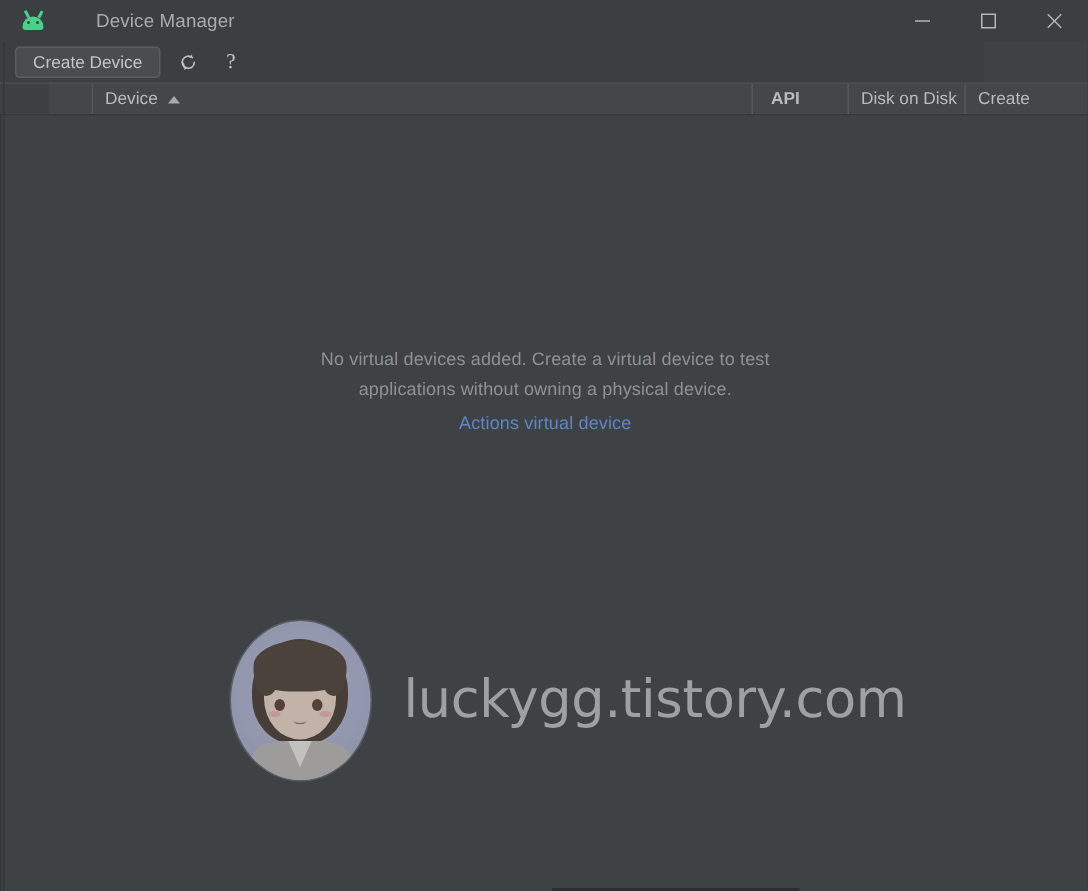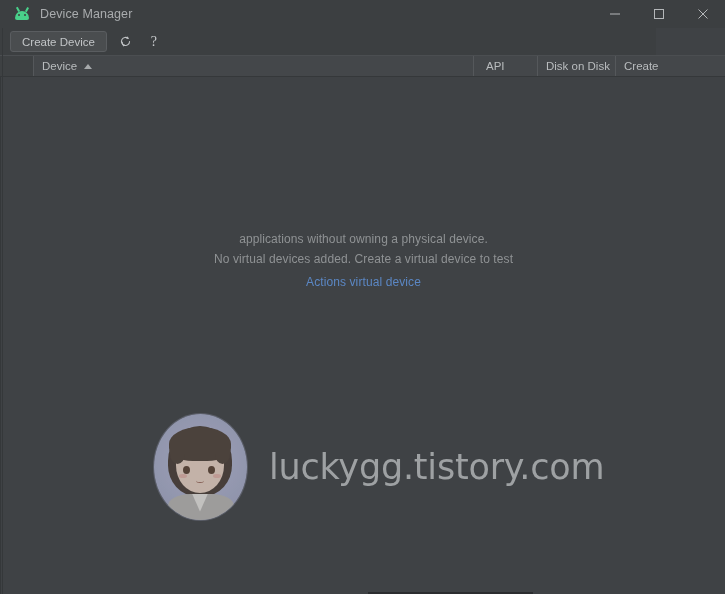--- a/index.html
+++ b/index.html
@@ -25,20 +25,21 @@
 
   
   .titlebar {
     position: absolute;
     left: 0; top: 0;
     width: 725px;
     height: 28px;
     background: #3c3f41;
     display: flex;
     align-items: center;
+    gap: 24px;
   }
   .title-icon {
     width: 16px;
     height: 16px;
     margin-left: 14px;
     margin-right: 10px;
     position: relative;
     flex: none;
   }
   .android-body {
@@ -147,22 +148,22 @@
     display: flex;
     align-items: center;
     font-size: 11.5px;
     color: #b9bcbe;
     box-sizing: border-box;
     position: relative;
     white-space: nowrap;
   }
   .col + .col { border-left: 1px solid #55585b; }
   .col-gutter { width: 33px; background: #3e4143; border-left: none; }
-  .col-device { width: 440px; padding-left: 8px; }
-  .col-api { width: 64px; padding-left: 12px; }
+  .col-device { width: 440px; padding-left: 8px; margin-left: 28px; }
+  .col-api { width: 64px; padding-left: 12px; font-weight: bold; }
   .col-size { width: 78px; padding-left: 8px; }
   .col-actions { flex: 1; padding-left: 8px; }
   .sort-arrow {
     margin-left: 7px;
     width: 0; height: 0;
     border-left: 4px solid transparent;
     border-right: 4px solid transparent;
     border-bottom: 5px solid #a6a9ab;
   }
 
@@ -375,22 +376,22 @@
       <span>Disk on Disk</span>
     </div>
     <div class="col col-actions">
       <span>Create</span>
     </div>
   </div>
 
   <div class="table-body">
 
     <div class="empty-state">
+      <div class="empty-line">No virtual devices added. Create a virtual device to test</div>
       <div class="empty-line">applications without owning a physical device.</div>
-      <div class="empty-line">No virtual devices added. Create a virtual device to test</div>
       <div class="empty-link">Actions virtual device</div>
     </div>
 
     <div class="watermark">
       <div class="avatar">
         <span class="av-hair-back"></span>
         <span class="av-face"></span>
         <span class="av-hair-front"></span>
         <span class="av-bang l"></span>
         <span class="av-bang r"></span>

